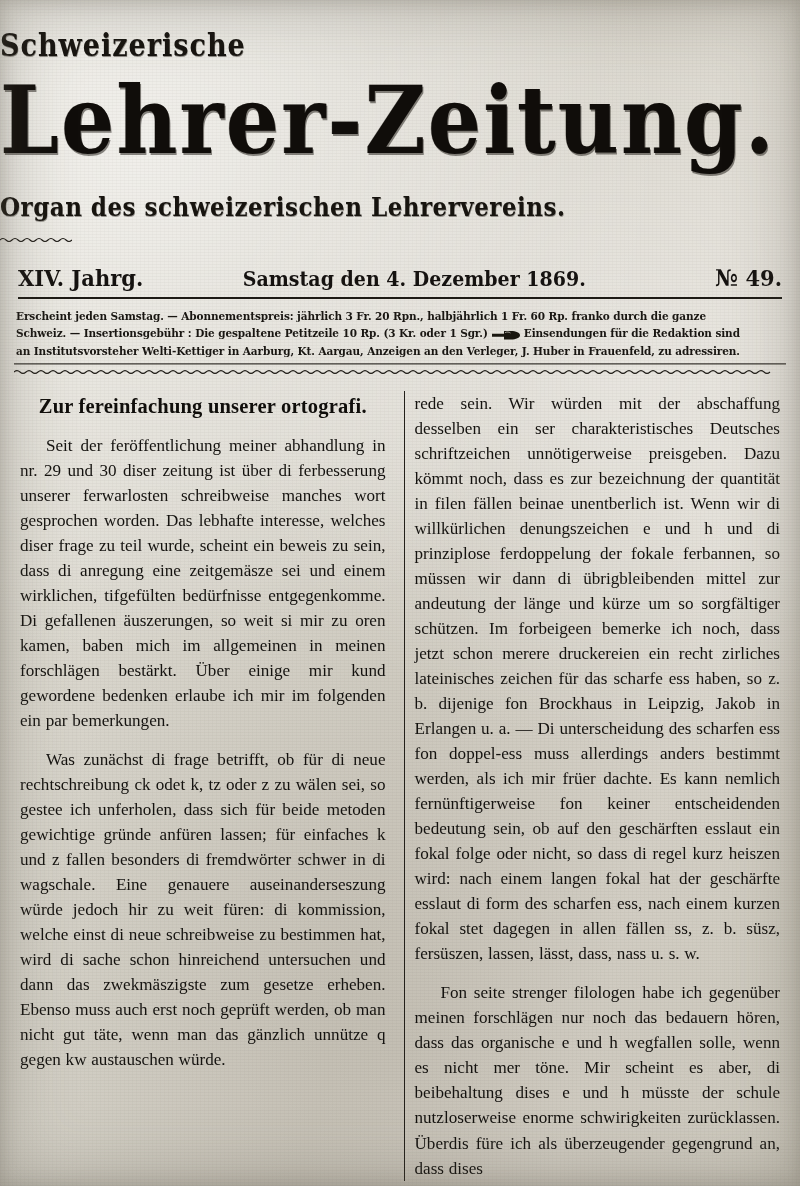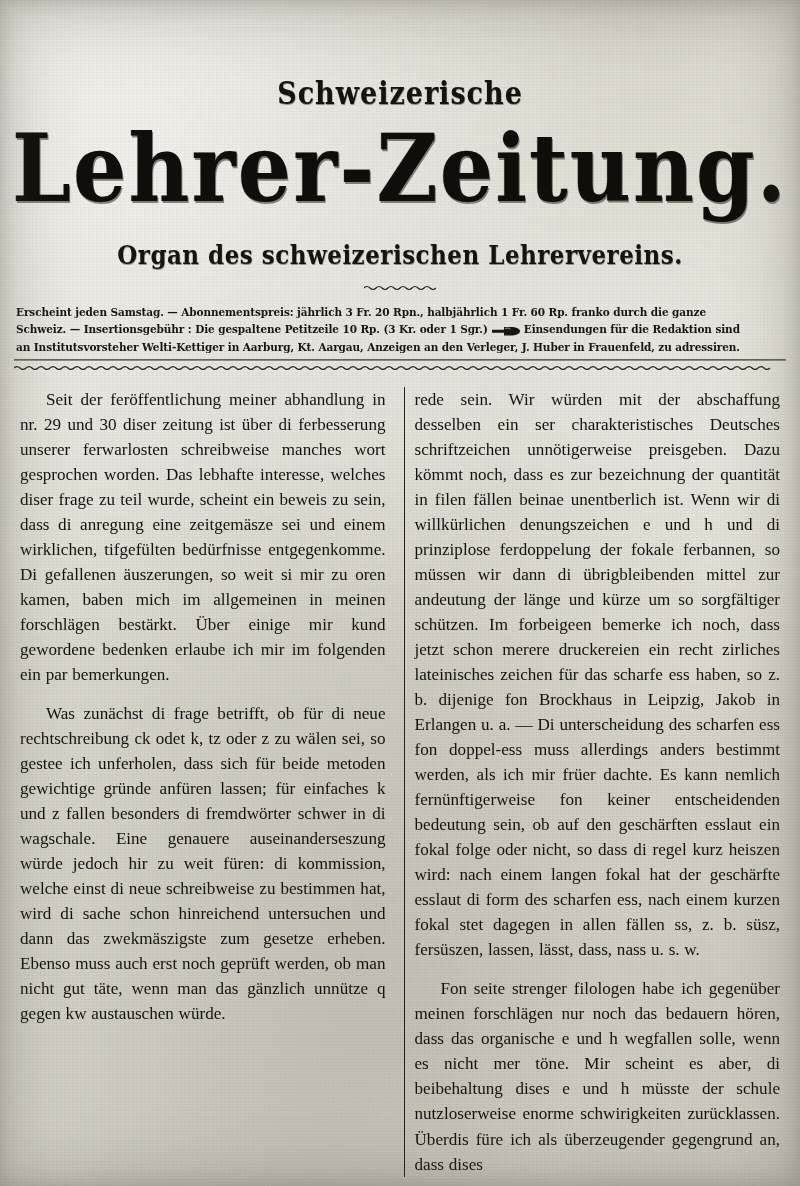--- a/index.html
+++ b/index.html
@@ -37,22 +37,20 @@
     position: absolute;
     inset: 0;
     pointer-events: none;
     box-shadow: inset 0 0 70px rgba(90,84,70,0.38), inset 0 0 18px rgba(90,84,70,0.25);
   }
 
   
   .masthead {
     position: relative;
     padding-top: 34px;
-    text-align: center;
-    margin-top: 48px;
   }
   .frak {
     font-family: "DejaVu Serif", "Liberation Serif", serif;
     font-weight: bold;
     font-style: normal;
   }
   .mast-pre {
     font-size: 27px;
     letter-spacing: 1px;
     line-height: 1;
@@ -191,20 +189,25 @@
   <div class="masthead">
     <div class="frak mast-pre">Schweizerische</div>
     <div class="frak mast-main">Lehrer-Zeitung.</div>
     <div class="frak mast-sub">Organ des schweizerischen Lehrervereins.</div>
 
     <svg class="squiggle-short" viewBox="0 0 72 7" preserveAspectRatio="none">
       <path d="M0,4 Q3,1 6,4 T12,4 T18,4 T24,4 T30,4 T36,4 T42,4 T48,4 T54,4 T60,4 T66,4 T72,4" fill="none" stroke="#1d1a15" stroke-width="1.1"></path>
     </svg>
   </div>
 
+  <div class="dateline">
+    <div class="dl-year">XIV. Jahrg.</div>
+    <div class="dl-date">Samstag den 4. Dezember 1869.</div>
+    <div class="dl-issue">№ 49.</div>
+  </div>
 
   <div class="imprint">
     <div>Erscheint jeden Samstag. — Abonnementspreis: jährlich 3 Fr. 20 Rpn., halbjährlich 1 Fr. 60 Rp. franko durch die ganze</div>
     <div class="imp-line2">
       <span>Schweiz. — Insertionsgebühr : Die gespaltene Petitzeile 10 Rp. (3 Kr. oder 1 Sgr.)</span>
       <span class="hand">
         <svg viewBox="0 0 30 11" width="30" height="11">
           <path d="M1,4 L13,4 L13,1.5 L20,1.5 C25,1.5 29,3 29,5.5 C29,8 25,9.5 20,9.5 L13,9.5 L13,7 L1,7 Z" fill="#19160f"></path>
           <path d="M14,3 C16,2.2 18,2.2 19.5,3.4" fill="none" stroke="#d9d6cd" stroke-width="0.7"></path>
         </svg>
@@ -216,20 +219,21 @@
 
   <div class="imprint-rule-wrap">
     <svg class="squiggle-wide" viewBox="0 0 760 7" preserveAspectRatio="none">
       <path d="M0,4 Q3,1.2 6,4 T12,4 T18,4 T24,4 T30,4 T36,4 T42,4 T48,4 T54,4 T60,4 T66,4 T72,4 T78,4 T84,4 T90,4 T96,4 T102,4 T108,4 T114,4 T120,4 T126,4 T132,4 T138,4 T144,4 T150,4 T156,4 T162,4 T168,4 T174,4 T180,4 T186,4 T192,4 T198,4 T204,4 T210,4 T216,4 T222,4 T228,4 T234,4 T240,4 T246,4 T252,4 T258,4 T264,4 T270,4 T276,4 T282,4 T288,4 T294,4 T300,4 T306,4 T312,4 T318,4 T324,4 T330,4 T336,4 T342,4 T348,4 T354,4 T360,4 T366,4 T372,4 T378,4 T384,4 T390,4 T396,4 T402,4 T408,4 T414,4 T420,4 T426,4 T432,4 T438,4 T444,4 T450,4 T456,4 T462,4 T468,4 T474,4 T480,4 T486,4 T492,4 T498,4 T504,4 T510,4 T516,4 T522,4 T528,4 T534,4 T540,4 T546,4 T552,4 T558,4 T564,4 T570,4 T576,4 T582,4 T588,4 T594,4 T600,4 T606,4 T612,4 T618,4 T624,4 T630,4 T636,4 T642,4 T648,4 T654,4 T660,4 T666,4 T672,4 T678,4 T684,4 T690,4 T696,4 T702,4 T708,4 T714,4 T720,4 T726,4 T732,4 T738,4 T744,4 T750,4 T756,4" fill="none" stroke="#1d1a15" stroke-width="1.05"></path>
     </svg>
   </div>
 
   <div class="content">
 
     <div class="col col-left">
+      <div class="headline">Zur fereinfachung unserer ortografi.</div>
       <p class="para">Seit der feröffentlichung meiner abhandlung in nr. 29 und 30 diser zeitung ist über di ferbesserung unserer ferwarlosten schreibweise manches wort gesprochen worden. Das lebhafte interesse, welches diser frage zu teil wurde, scheint ein beweis zu sein, dass di anregung eine zeitgemäsze sei und einem wirklichen, tifgefülten bedürfnisse entgegenkomme. Di gefallenen äuszerungen, so weit si mir zu oren kamen, baben mich im allgemeinen in meinen forschlägen bestärkt. Über einige mir kund gewordene bedenken erlaube ich mir im folgenden ein par bemerkungen.</p>
       <p class="para">Was zunächst di frage betrifft, ob für di neue rechtschreibung ck odet k, tz oder z zu wälen sei, so gestee ich unferholen, dass sich für beide metoden gewichtige gründe anfüren lassen; für einfaches k und z fallen besonders di fremdwörter schwer in di wagschale. Eine genauere auseinanderseszung würde jedoch hir zu weit füren: di kommission, welche einst di neue schreibweise zu bestimmen hat, wird di sache schon hinreichend untersuchen und dann das zwekmäszigste zum gesetze erheben. Ebenso muss auch erst noch geprüft werden, ob man nicht gut täte, wenn man das gänzlich unnütze q gegen kw austauschen würde.</p>
     </div>
 
     <div class="col col-right">
       <p class="para cont">rede sein. Wir würden mit der abschaffung desselben ein ser charakteristisches Deutsches schriftzeichen unnötigerweise preisgeben. Dazu kömmt noch, dass es zur bezeichnung der quantität in filen fällen beinae unentberlich ist. Wenn wir di willkürlichen denungszeichen e und h und di prinziplose ferdoppelung der fokale ferbannen, so müssen wir dann di übrigbleibenden mittel zur andeutung der länge und kürze um so sorgfältiger schützen. Im forbeigeen bemerke ich noch, dass jetzt schon merere druckereien ein recht zirliches lateinisches zeichen für das scharfe ess haben, so z. b. dijenige fon Brockhaus in Leipzig, Jakob in Erlangen u. a. — Di unterscheidung des scharfen ess fon doppel-ess muss allerdings anders bestimmt werden, als ich mir früer dachte. Es kann nemlich fernünftigerweise fon keiner entscheidenden bedeutung sein, ob auf den geschärften esslaut ein fokal folge oder nicht, so dass di regel kurz heiszen wird: nach einem langen fokal hat der geschärfte esslaut di form des scharfen ess, nach einem kurzen fokal stet dagegen in allen fällen ss, z. b. süsz, fersüszen, lassen, lässt, dass, nass u. s. w.</p>
       <p class="para">Fon seite strenger filologen habe ich gegenüber meinen forschlägen nur noch das bedauern hören, dass das organische e und h wegfallen solle, wenn es nicht mer töne. Mir scheint es aber, di beibehaltung dises e und h müsste der schule nutzloserweise enorme schwirigkeiten zurücklassen. Überdis füre ich als überzeugender gegengrund an, dass dises</p>
     </div>
 
   </div>

